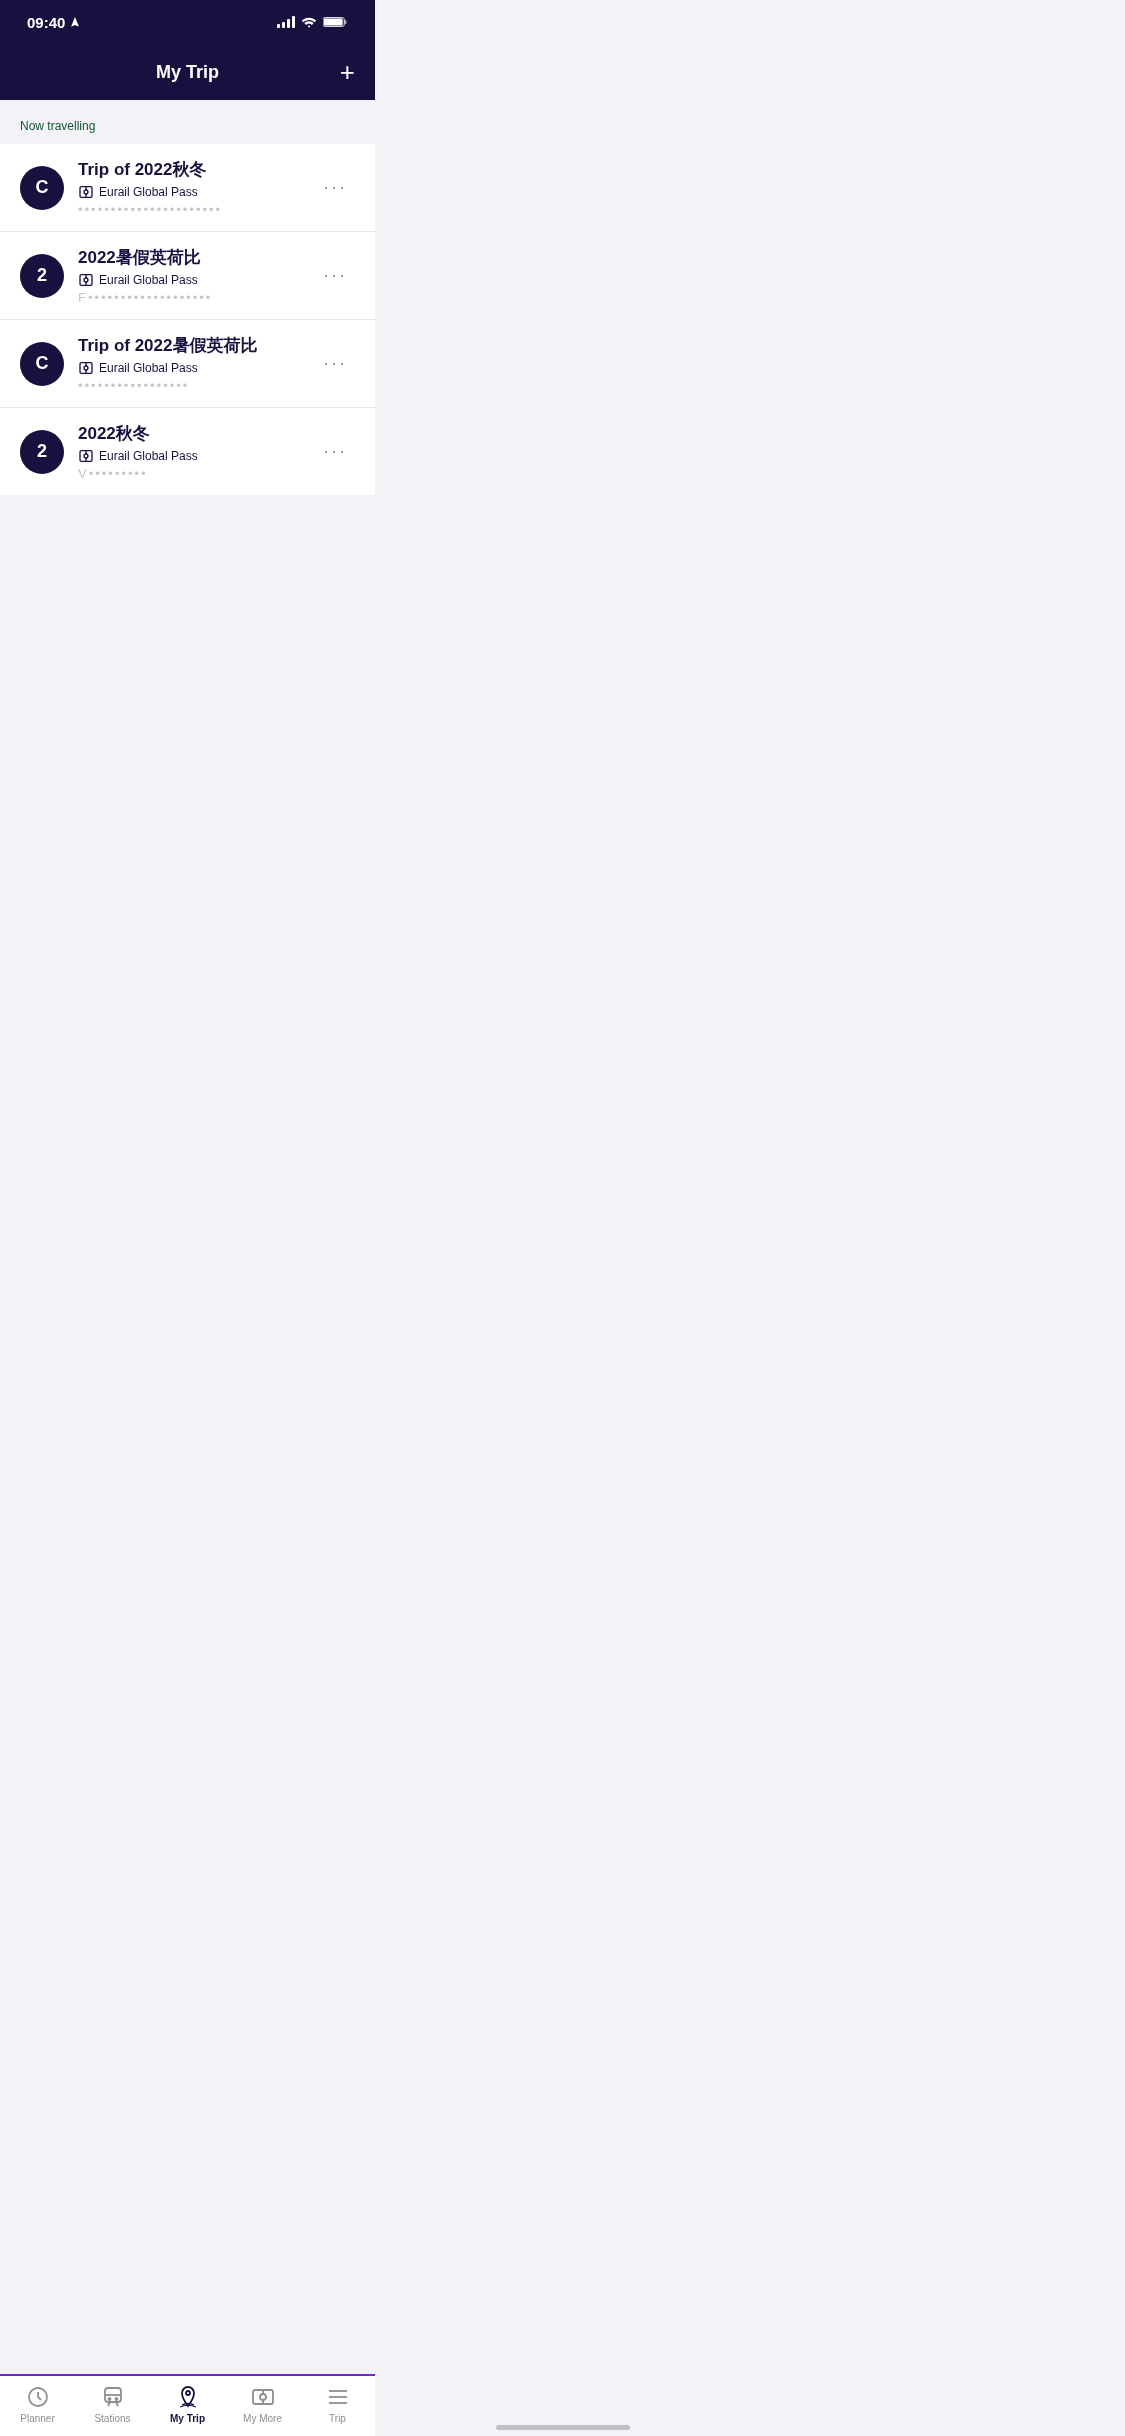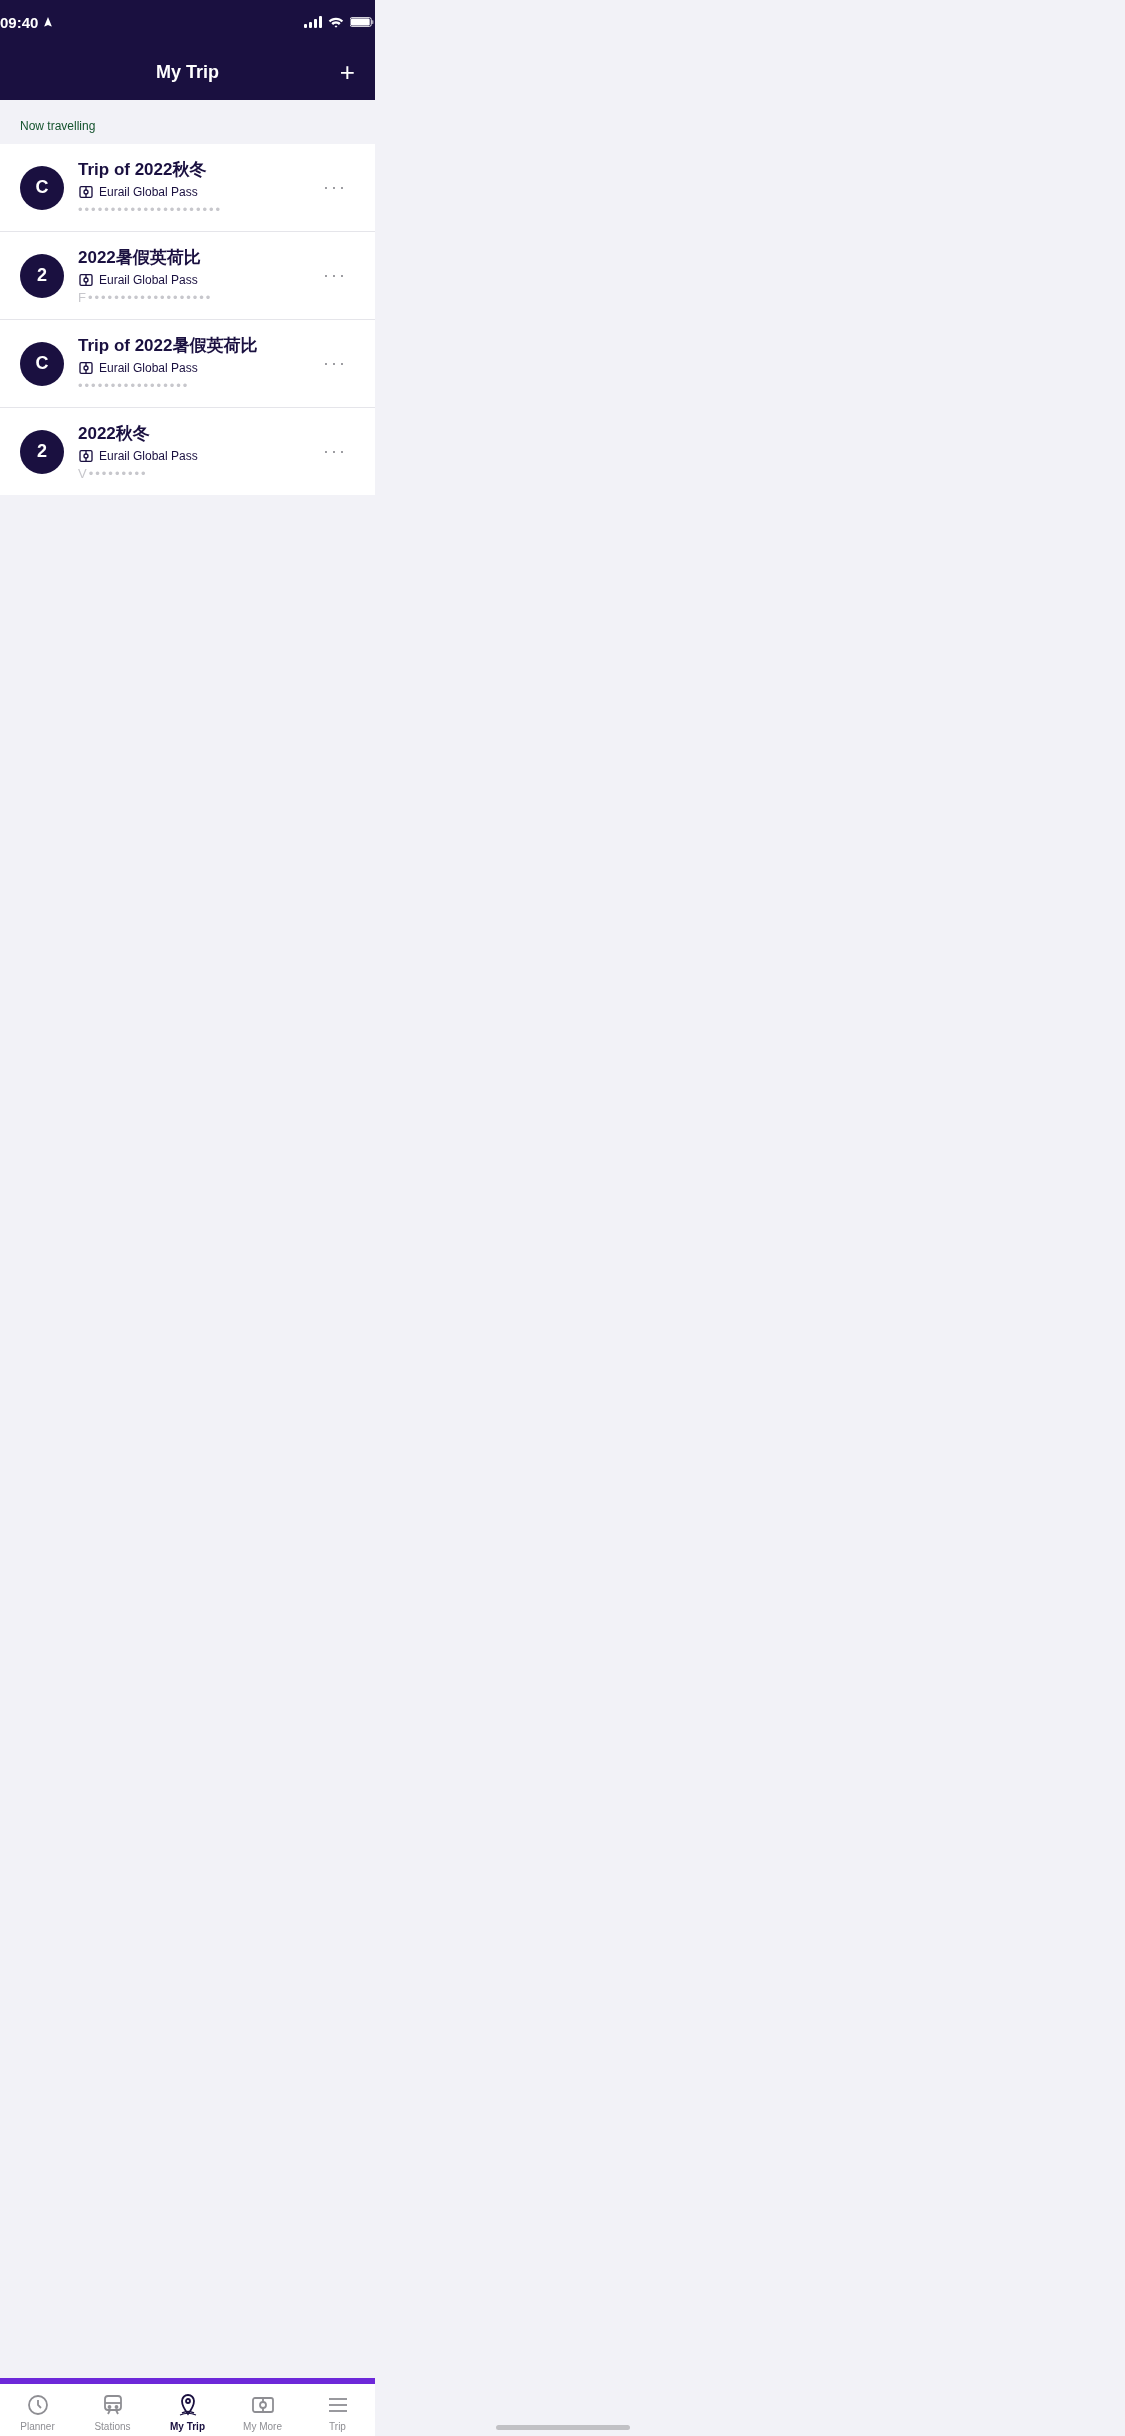--- a/index.html
+++ b/index.html
@@ -19,21 +19,21 @@
       position: relative;
     }
 
     
     .status-bar {
       background: #1a1040;
       height: 44px;
       display: flex;
       align-items: center;
       justify-content: space-between;
-      padding: 0 0;
+      padding: 0 27px;
     }
 
     .status-time {
       color: white;
       font-size: 15px;
       font-weight: 600;
       display: flex;
       align-items: center;
       gap: 4px;
     }
@@ -174,22 +174,22 @@
       cursor: pointer;
     }
 
     
     .tab-bar {
       position: fixed;
       bottom: 0;
       left: 0;
       width: 375px;
       background: white;
-      border-top: 6px solid #6d28d9;
-      padding: 8px 0 4px;
+      border-top: 2px solid #6d28d9;
+      padding: 8px 0 12px;
     }
 
     .tab-items {
       display: flex;
       justify-content: space-around;
       align-items: center;
     }
 
     .tab-item {
       display: flex;

